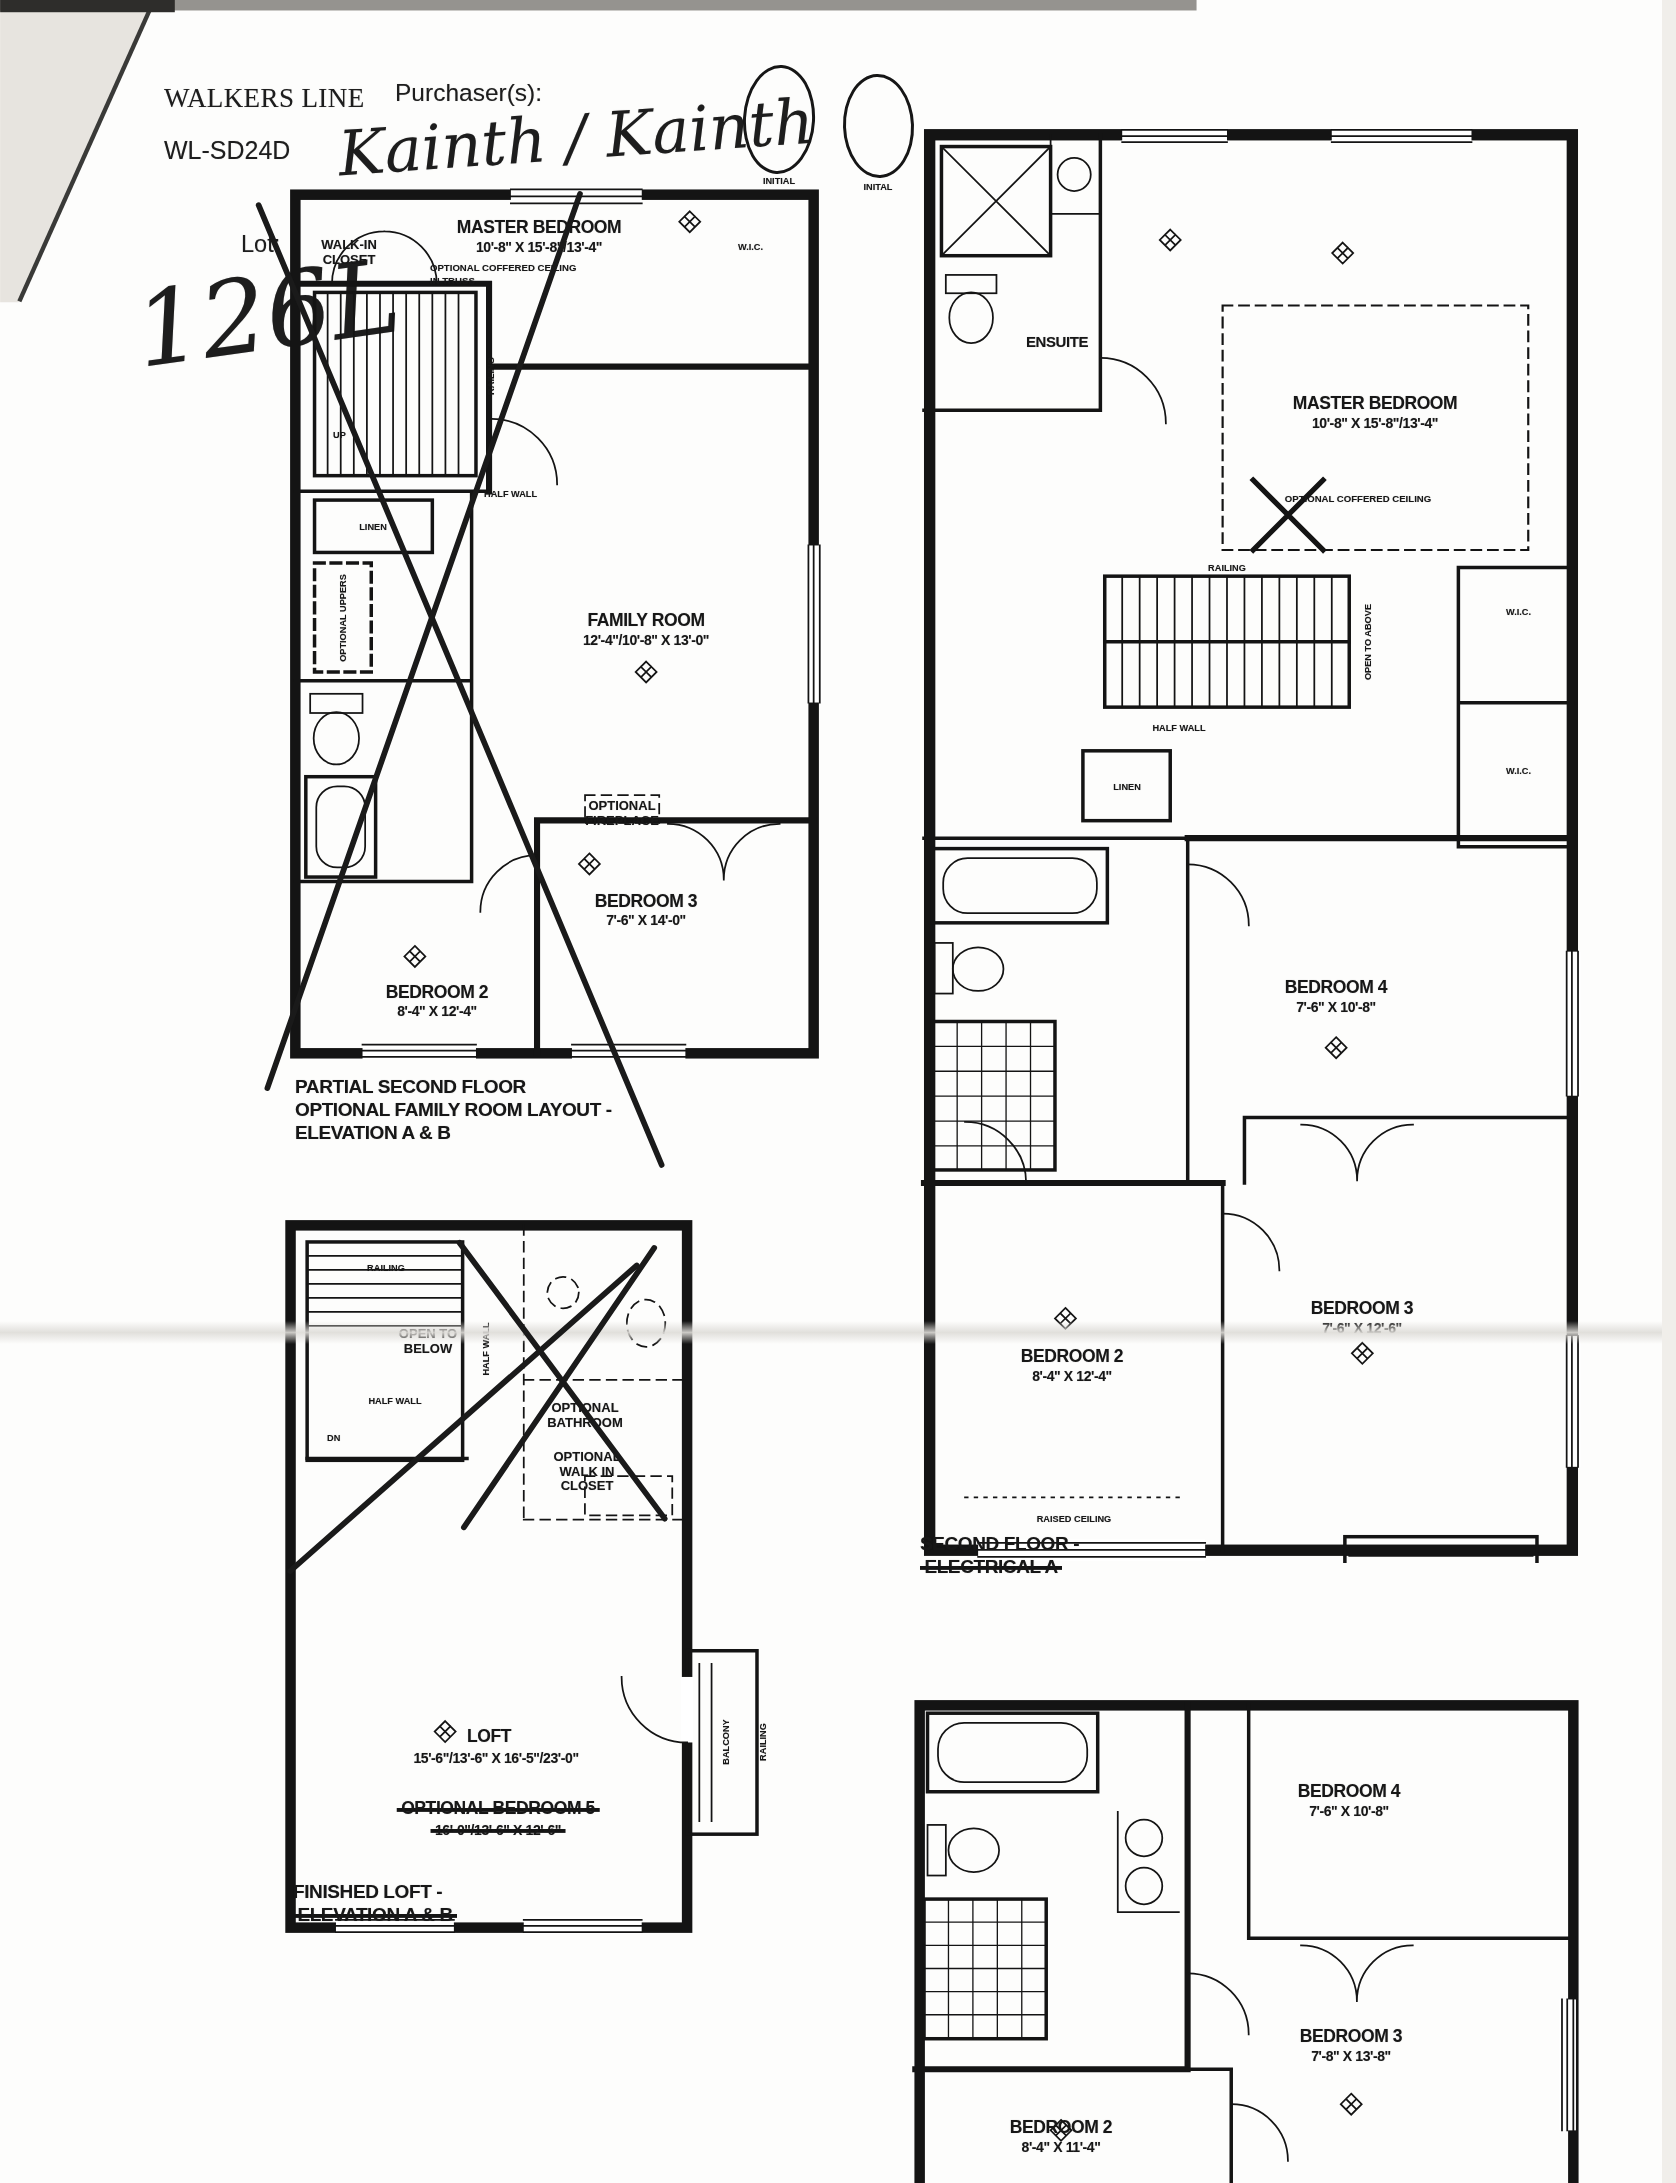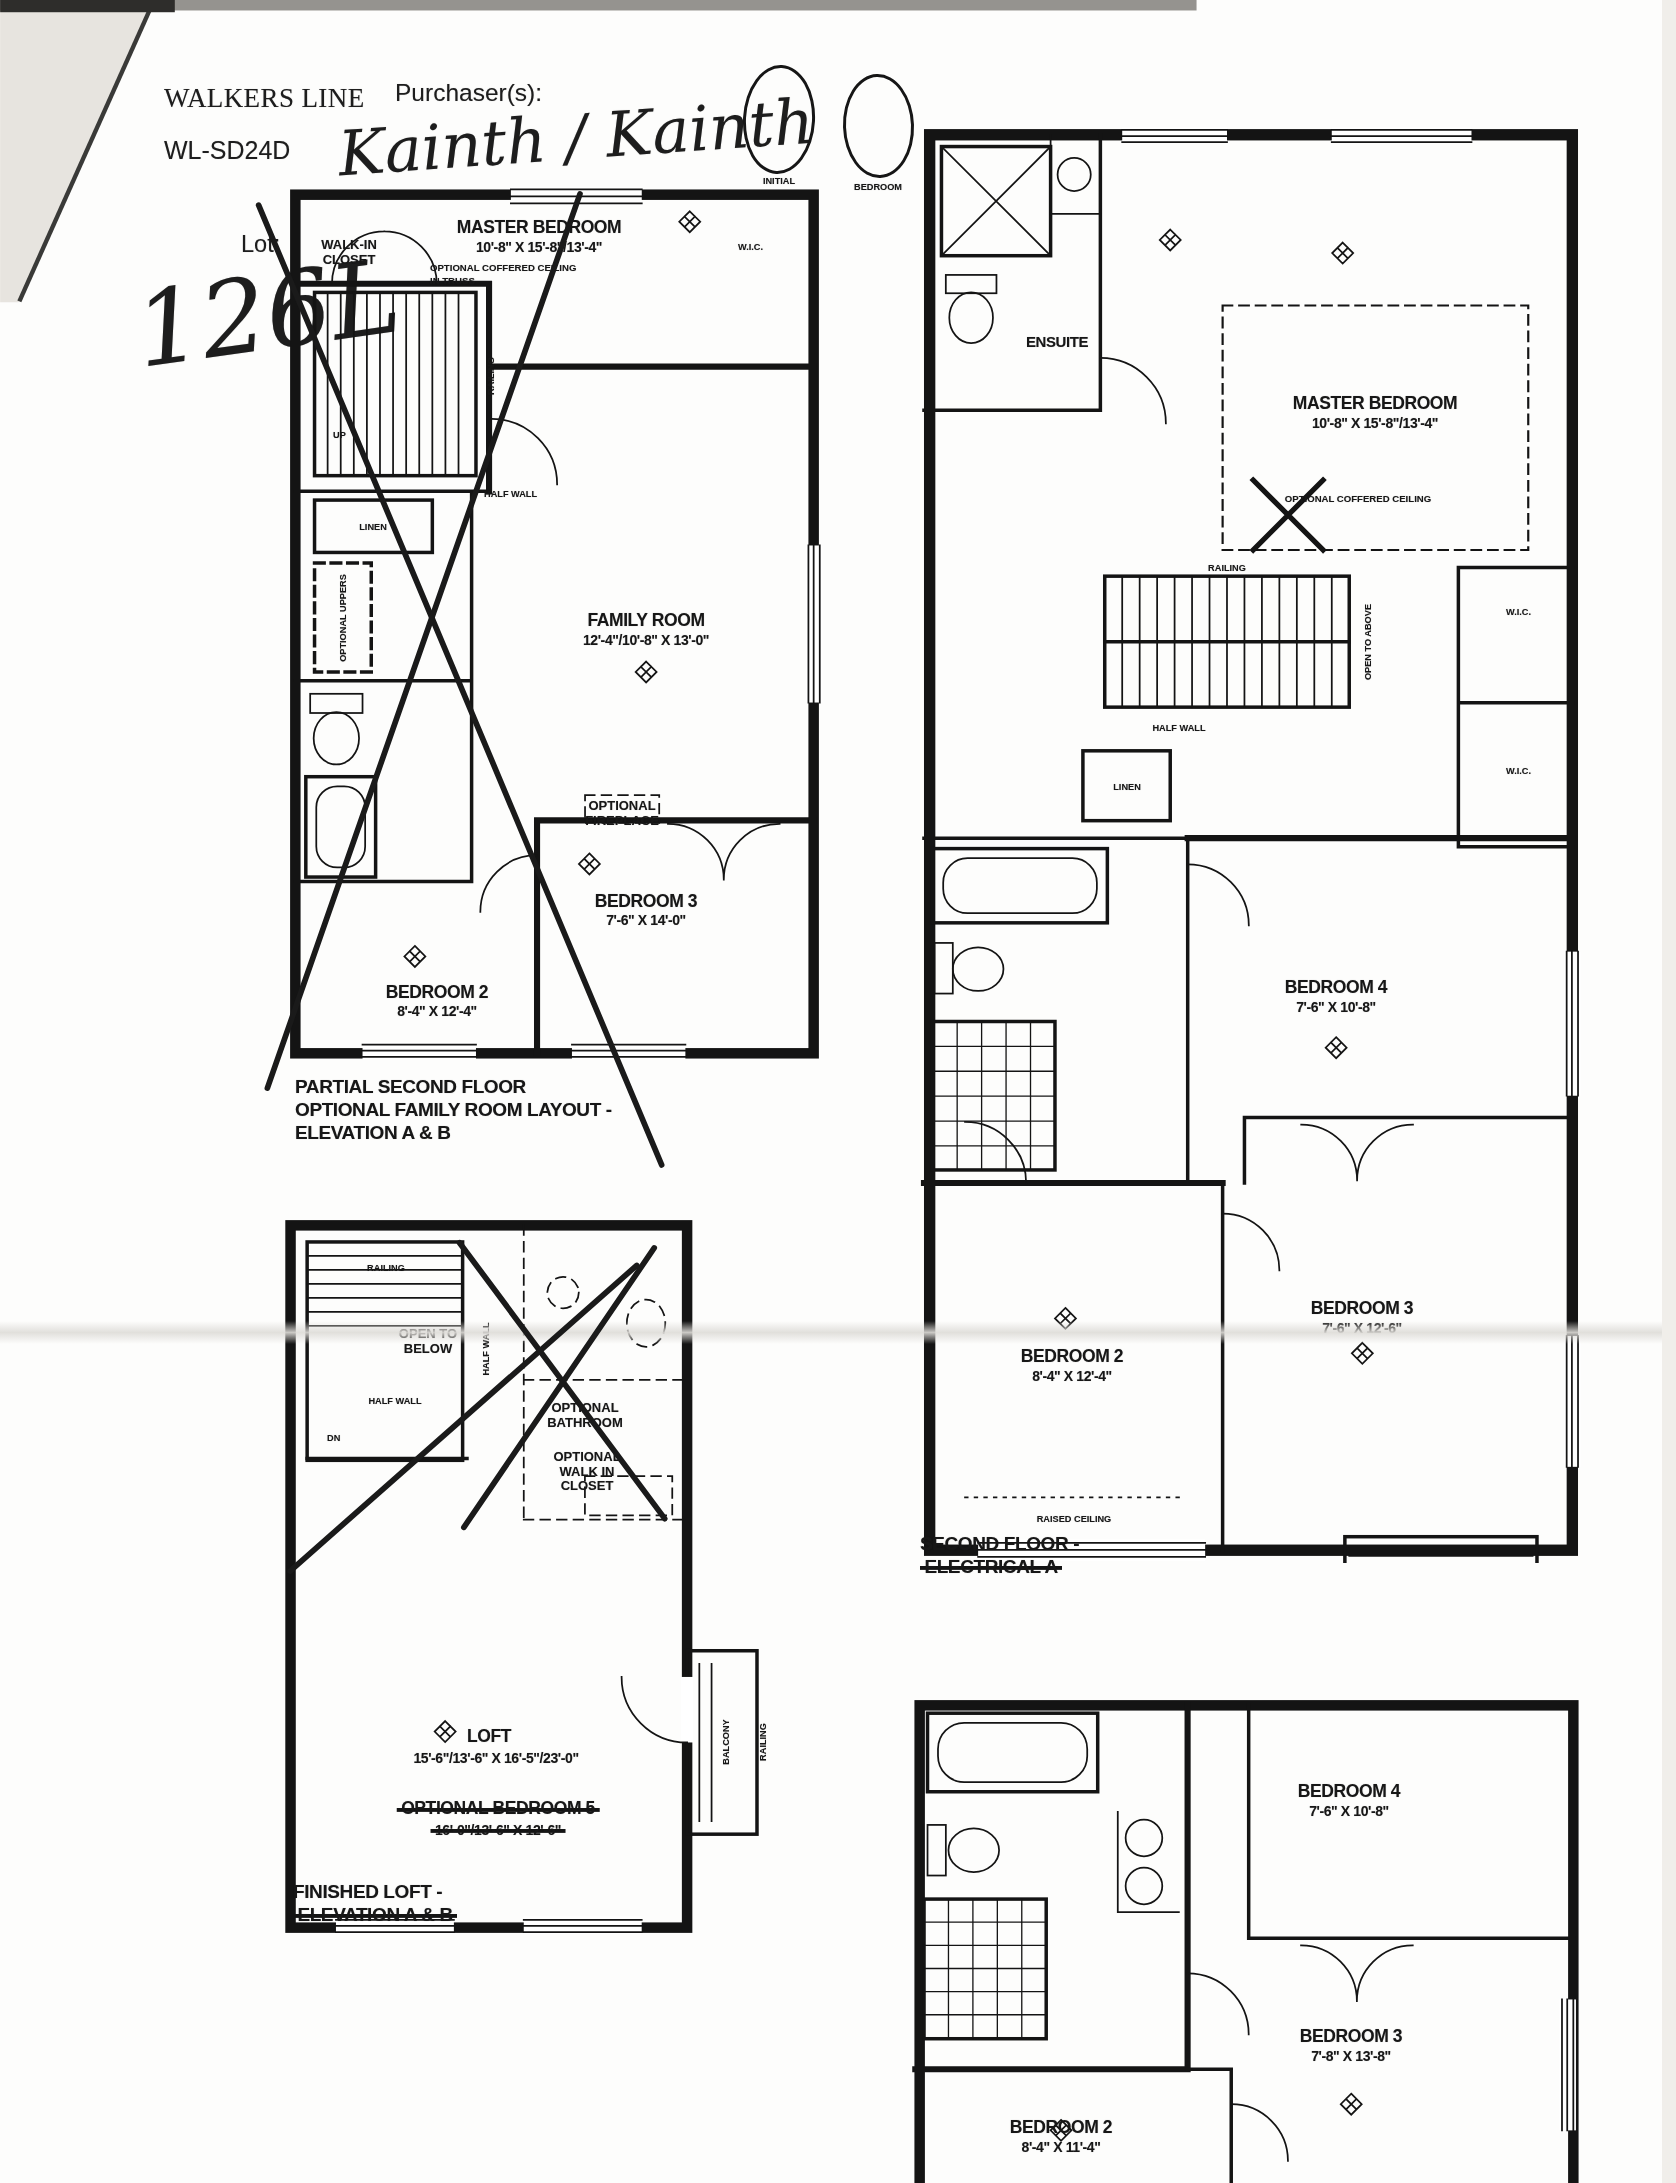--- a/index.html
+++ b/index.html
@@ -34,21 +34,21 @@
 
 <div class="page">
 
   <div class="hdr" style="left:164px;top:83px;font-size:27px;letter-spacing:0.4px;font-family:Liberation Serif, serif;">WALKERS LINE</div>
   <div class="hdr" style="left:164px;top:136px;font-size:25px;">WL-SD24D</div>
   <div class="hdr" style="left:395px;top:79px;font-size:24.5px;">Purchaser(s):</div>
   <div class="hdr hand" style="left:338px;top:101px;font-size:62px;transform:rotate(-4deg);">Kainth / Kainth</div>
   <div class="circle-initial" style="left:743px;top:65px;width:66px;height:103px;transform:rotate(3deg);"></div>
   <div class="circle-initial" style="left:843px;top:74px;width:65px;height:98px;transform:rotate(-2deg);"></div>
   <div class="lab tiny c" style="left:779px;top:176px;">INITIAL</div>
-  <div class="lab tiny c" style="left:878px;top:182px;">BEDROOM</div>
+  <div class="lab tiny c" style="left:878px;top:182px;">INITAL</div>
 
   <div class="hdr" style="left:241px;top:231px;font-size:23.6px;">Lot:</div>
   <div class="hdr hand" style="left:135px;top:253px;font-size:103px;transform:rotate(-8deg);">126L</div>
 
   <svg style="left:284px;top:183px;" width="541" height="882" viewBox="0 0 1240 2020">
     <rect x="26" y="26" width="1188" height="1968" class="w w24"></rect>
     <rect x="520" y="8" width="300" height="38" fill="#fff"></rect>
       <path class="w w4" d="M520 14H820M520 30H820M520 46H820"></path>
     <rect x="1196" y="830" width="38" height="360" fill="#fff"></rect>
       <path class="w w4" d="M1202 830V1190M1214 830V1190M1228 830V1190"></path>

